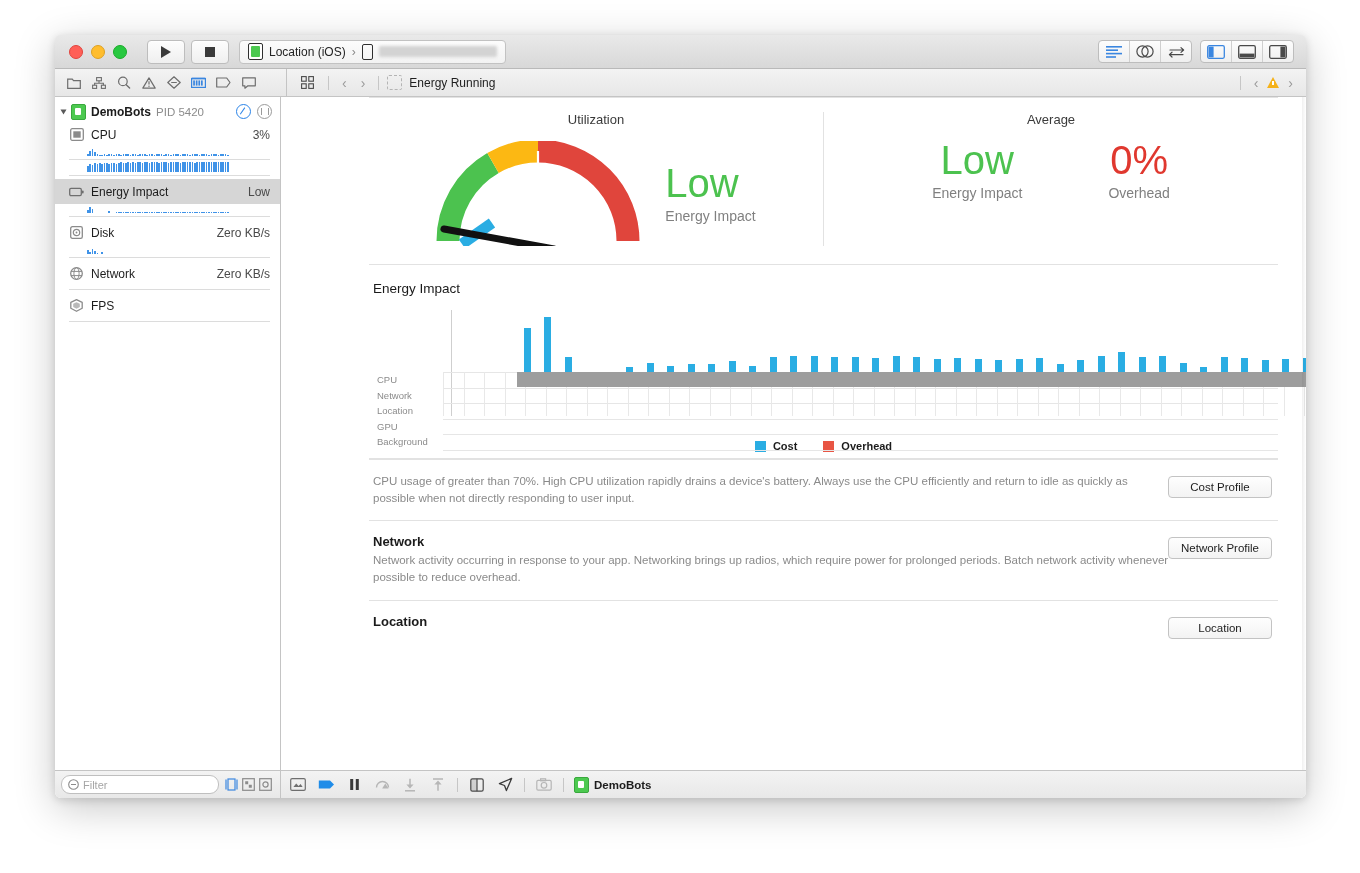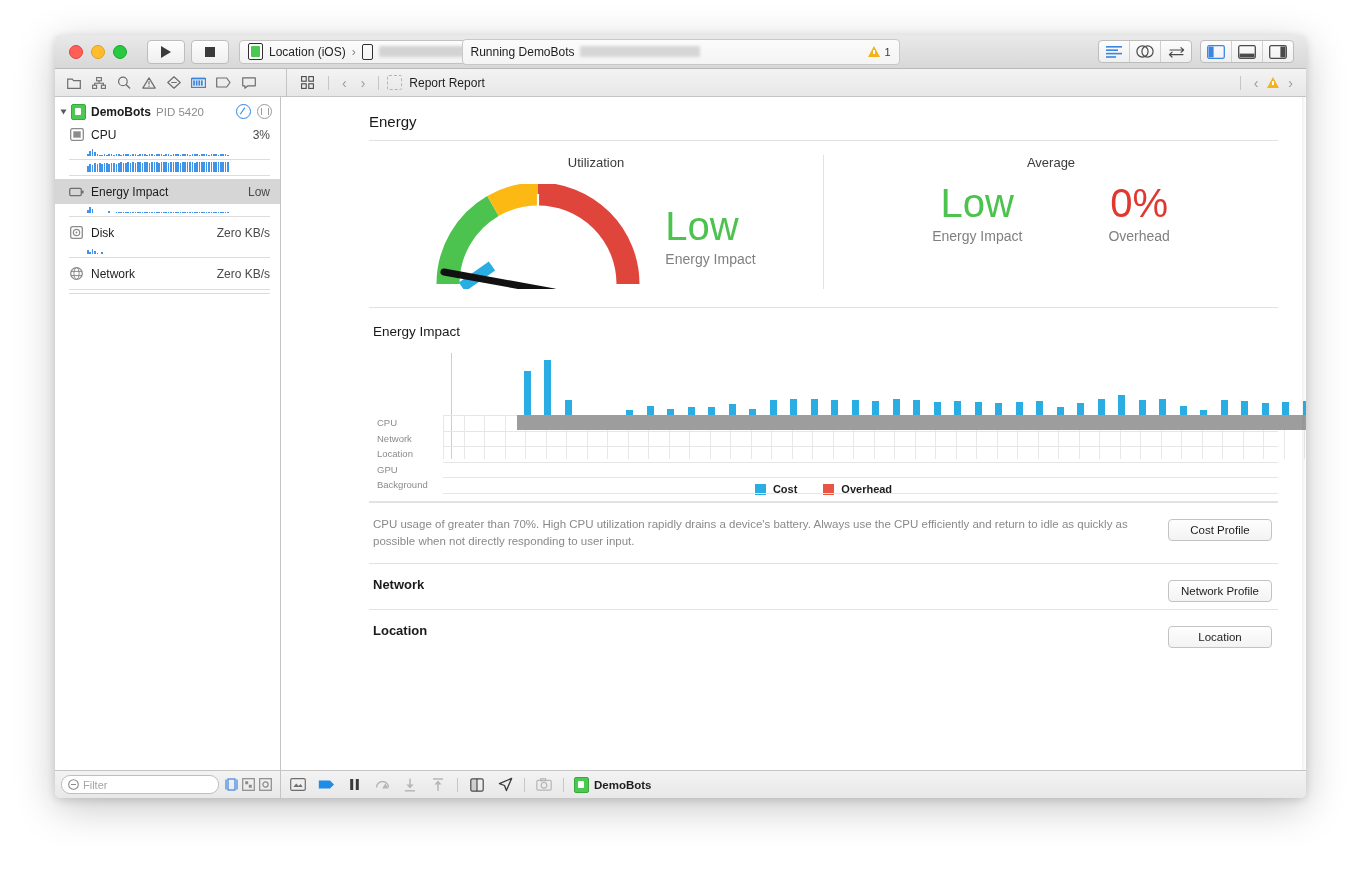--- a/index.html
+++ b/index.html
@@ -390,28 +390,20 @@
     </div>
 
     <div class="scheme-box">
       <span class="app-icon-sm"></span>
       <span>Location (iOS)</span>
       <span class="chev-sep">›</span>
       <span class="phone-glyph"></span>
       <span class="redact"></span>
     </div>
 
-    <div class="status-bar">
-      <span>Running DemoBots</span>
-      <span class="status-redact"></span>
-      <span class="status-right">
-        <span class="warn-tri"></span>
-        <span class="count-num">1</span>
-      </span>
-    </div>
 
     <div class="tb-right">
       <div class="seg">
         <div>
           <svg width="16" height="12" viewBox="0 0 16 12">
                 <rect x="0" y="0" width="16" height="1.6" fill="#3a86e0"></rect>
                 <rect x="0" y="3.4" width="12" height="1.6" fill="#3a86e0"></rect>
                 <rect x="0" y="6.8" width="16" height="1.6" fill="#3a86e0"></rect>
                 <rect x="0" y="10.2" width="10" height="1.6" fill="#3a86e0"></rect>
               </svg>
@@ -514,21 +506,21 @@
               <rect x="7.8" y="0.6" width="4.6" height="4.6" fill="none" stroke="#4a4a4a" stroke-width="1.1"></rect>
               <rect x="0.6" y="7.8" width="4.6" height="4.6" fill="none" stroke="#4a4a4a" stroke-width="1.1"></rect>
               <rect x="7.8" y="7.8" width="4.6" height="4.6" fill="none" stroke="#4a4a4a" stroke-width="1.1"></rect>
             </svg>
       </span>
       <span class="nav-sep"></span>
       <span class="nav-arrow">‹</span>
       <span class="nav-arrow">›</span>
       <span class="nav-sep"></span>
       <span class="doc-chip"></span>
-      <span>Report Report</span>
+      <span>Energy Running</span>
       <span class="subbar-far-right">
         <span class="nav-sep"></span>
         <span class="nav-arrow">‹</span>
         <span class="warn-tri"></span>
         <span class="nav-arrow">›</span>
       </span>
     </div>
   </div>
 
   <div class="body-row">
@@ -808,20 +800,30 @@
                   <circle cx="6.5" cy="6.5" r="5.8" fill="none" stroke="#8b8b8b" stroke-width="1.3"></circle>
                   <ellipse cx="6.5" cy="6.5" rx="2.6" ry="5.8" fill="none" stroke="#8b8b8b" stroke-width="1"></ellipse>
                   <path d="M0.9 4.4 h11.2 M0.9 8.6 h11.2" stroke="#8b8b8b" stroke-width="1"></path>
                 </svg>
           </span>
           <span class="gr-label">Network</span>
           <span class="gr-value">Zero KB/s</span>
         </div>
         <div class="divider-line"></div>
 
+        <div class="gauge-row">
+          <span class="gr-icon">
+            <svg width="13" height="13" viewBox="0 0 13 13">
+                  <path d="M6.5 0.7 L12.2 3.4 V9.2 L6.5 12.3 L0.8 9.2 V3.4 Z" fill="none" stroke="#8b8b8b" stroke-width="1.3" stroke-linejoin="round"></path>
+                  <path d="M6.5 3.2 L9.8 4.8 V8.1 L6.5 9.8 L3.2 8.1 V4.8 Z" fill="#b9b9b9"></path>
+                </svg>
+          </span>
+          <span class="gr-label">FPS</span>
+          <span class="gr-value"></span>
+        </div>
         <div class="divider-line"></div>
       </div>
 
       <div class="filter-bar">
         <div class="filter-field">
           <svg width="11" height="11" viewBox="0 0 11 11">
                 <circle cx="5.5" cy="5.5" r="4.8" fill="none" stroke="#8b8b8b" stroke-width="1.1"></circle>
                 <path d="M3 5.5 h5" stroke="#8b8b8b" stroke-width="1.1"></path>
               </svg>
           <span>Filter</span>
@@ -840,21 +842,20 @@
                 <circle cx="6.5" cy="6.5" r="2.6" fill="none" stroke="#8b8b8b" stroke-width="1.2"></circle>
               </svg>
         </div>
       </div>
     </div>
 
     <div class="main">
       <div class="main-scroll">
         <div class="content">
 
-          <div class="page-title">Energy</div>
           <div class="hr"></div>
 
           <div class="summary">
             <div class="summary-col left">
               <div class="col-title">Utilization</div>
               <div class="util-row">
                 <div>
                   <svg width="205" height="105" viewBox="0 0 205 105">
                     <path d="M12 100 A90 90 0 0 1 57 22" fill="none" stroke="#4cc24f" stroke-width="23"></path>
                     <path d="M57 22 A90 90 0 0 1 102 10" fill="none" stroke="#fcb813" stroke-width="23"></path>
@@ -1005,20 +1006,21 @@
 
           <div id="sections">
                 <div class="hr"></div>
                 <div class="info-sec">
                   <div class="info-text">CPU usage of greater than 70%. High CPU utilization rapidly drains a device's battery.  Always use the CPU efficiently and return to idle as quickly as possible when not directly responding to user input.</div>
                   <div class="act-btn">Cost Profile</div>
                 </div>
                 <div class="hr"></div>
                 <div class="info-sec">
                   <div class="info-title">Network</div>
+                  <div class="info-text">Network activity occurring in response to your app.  Networking brings up radios, which require power for prolonged periods. Batch network activity whenever possible to reduce overhead.</div>
                   <div class="act-btn">Network Profile</div>
                 </div>
                 <div class="hr"></div>
                 <div class="info-sec">
                   <div class="info-title">Location</div>
                   <div class="act-btn">Location</div>
                 </div>
               </div>
 
         </div>

